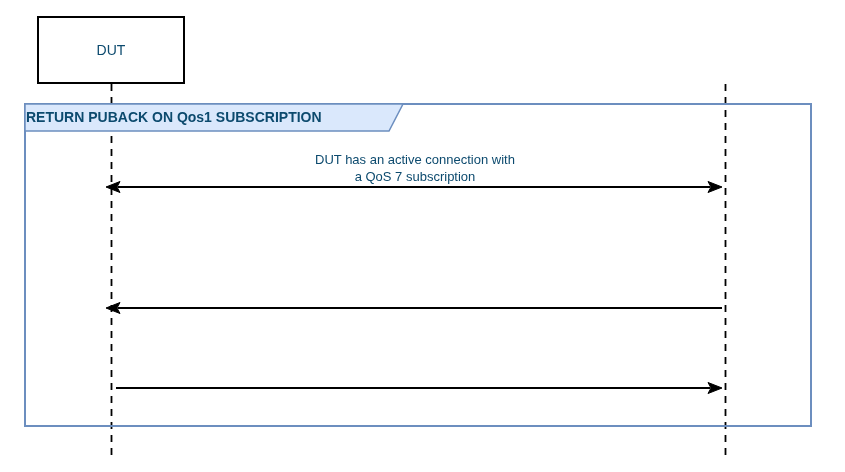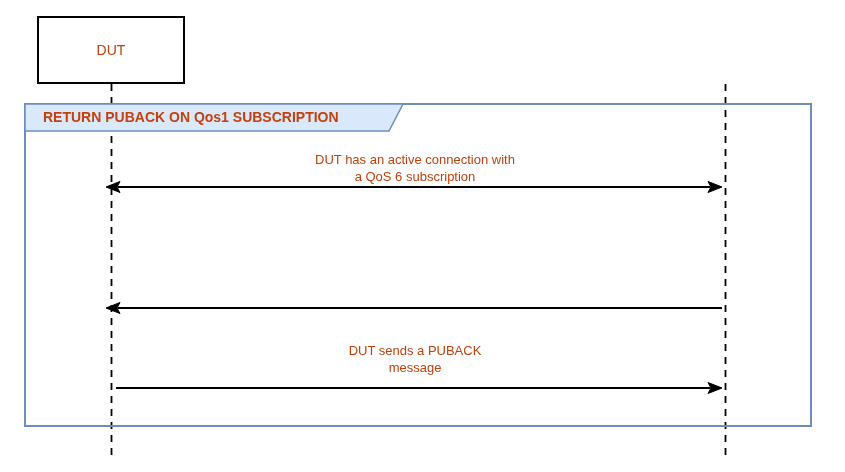--- a/index.html
+++ b/index.html
@@ -2,21 +2,21 @@
 <html><head>
 <meta charset="utf-8">
 <style>
   html, body { margin: 0; padding: 0; background: #ffffff; }
   .stage {
     position: relative;
     width: 845px;
     height: 472px;
     background: #ffffff;
     font-family: "Liberation Sans", "DejaVu Sans", sans-serif;
-    color: #c2410c;
+    color: #0c4a6e;
     overflow: hidden;
   }
   .layer {
     position: absolute;
     left: 0; top: 0;
     width: 845px; height: 472px;
   }
   .actor {
     position: absolute;
     top: 16px;
@@ -32,21 +32,21 @@
     z-index: 3;
   }
   .actor-dut { left: 37px; }
   .actor-broker { left: 651px; }
   .frame-title {
     position: absolute;
     left: 25px;
     top: 103px;
     height: 29px;
     line-height: 29px;
-    padding-left: 18px;
+    padding-left: 1px;
     font-size: 14px;
     font-weight: 700;
     white-space: nowrap;
     z-index: 4;
   }
   .msg {
     position: absolute;
     left: 110px;
     width: 610px;
     text-align: center;
@@ -89,17 +89,15 @@
     </g>
   </svg>
 
   <div class="actor actor-dut">
     <span>DUT</span>
   </div>
 
   <div class="frame-title">RETURN PUBACK ON Qos1 SUBSCRIPTION</div>
 
   <div class="msg msg-1">DUT has an active connection with
-a QoS 6 subscription</div>
-  <div class="msg msg-3">DUT sends a PUBACK
-message</div>
+a QoS 7 subscription</div>
 
 </div>
 
 </body></html>

